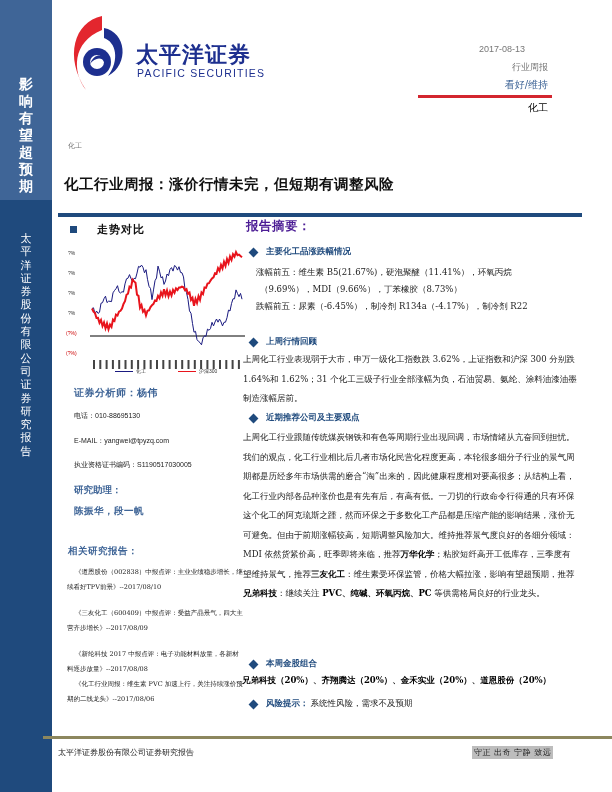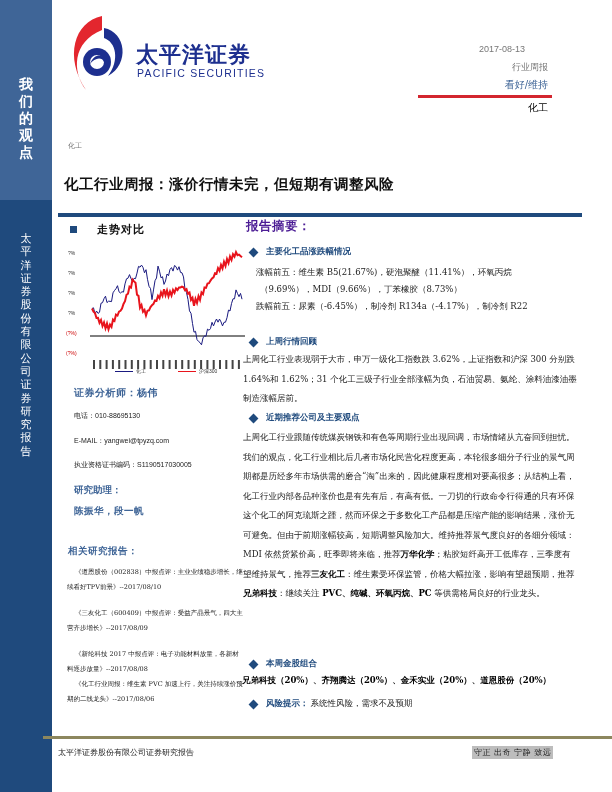--- a/index.html
+++ b/index.html
@@ -60,21 +60,21 @@
   .divider-footer { position: absolute; left: 43px; top: 736px; width: 569px; height: 3px; background: #8c875e; }
   .footer-left { position: absolute; left: 58px; top: 747px; font-size: 8px; color: #222; }
   .footer-right { position: absolute; left: 472px; top: 746px; font-size: 8px; color: #222; background: #bdbdbd; padding: 1px 2px; letter-spacing: 0.5px; }
 </style>
 </head>
 <body>
 
 <div class="sidebar-top"></div>
 <div class="sidebar-bottom"></div>
 <div class="sidebar-title-wrap">
-  <div class="sidebar-vertical">我们的观点</div>
+  <div class="sidebar-vertical">影响有望超预期</div>
 </div>
 <div class="sidebar-company-wrap">
   <div class="sidebar-company">太平洋证券股份有限公司证券研究报告</div>
 </div>
 
 <div class="logo">
   <svg width="70" height="90" viewBox="0 0 70 90">
     <path d="M38 4 C 10 10, 0 45, 22 78 C 8 60, 8 30, 38 18 Z" fill="#e3262e"></path>
     <path d="M40 16 C 62 20, 66 52, 44 64 C 56 48, 52 30, 40 26 Z" fill="#1d2f8f"></path>
     <circle cx="33" cy="50" r="14" fill="#1d2f8f"></circle>

